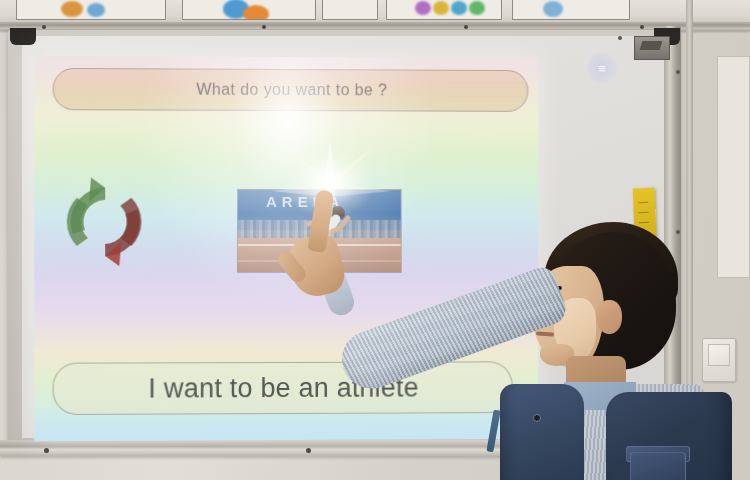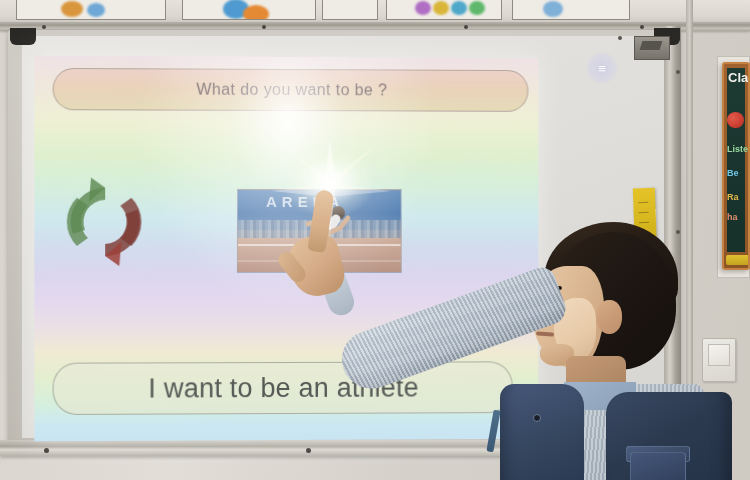--- a/index.html
+++ b/index.html
@@ -501,28 +501,18 @@
     <div class="arm">
       <div class="arm-tex"></div>
     </div>
     <div class="cuff"></div>
     <div class="hand"></div>
     <div class="finger"></div>
     <div class="thumb"></div>
   </div>
 
   <div class="poster-mount"></div>
-  <div class="rules-poster">
-    <div class="rules-inner"></div>
-    <div class="rules-title">Cla</div>
-    <div class="rules-apple"></div>
-    <div class="rules-line" style="top:80px;">Liste</div>
-    <div class="rules-line" style="top:104px; color:#6fc8e8;">Be</div>
-    <div class="rules-line" style="top:128px; color:#e4b84a;">Ra</div>
-    <div class="rules-line" style="top:148px; color:#e08a6e;">ha</div>
-    <div class="rules-shelf"></div>
-  </div>
 
   <div class="switch-plate">
     <div class="switch-rocker" style="left:5px; top:5px; position:absolute;"></div>
   </div>
 
 </div>
 
 </body></html>

